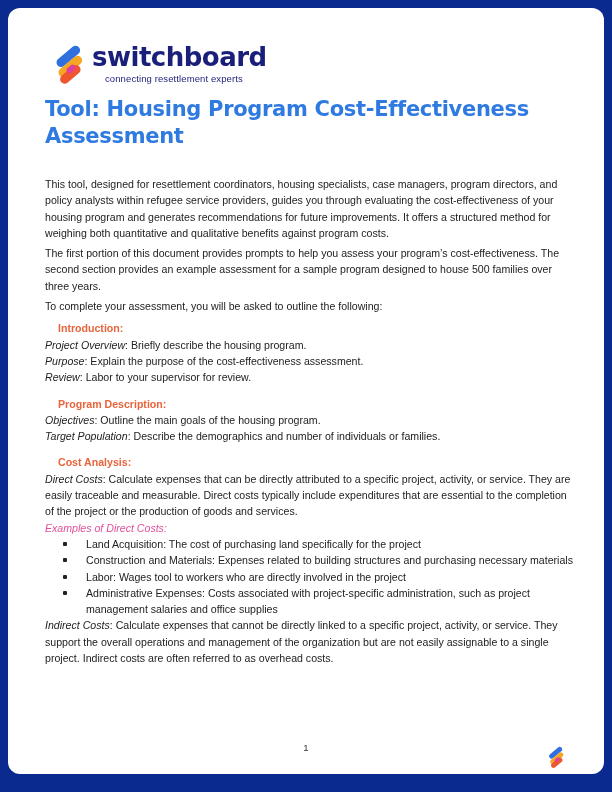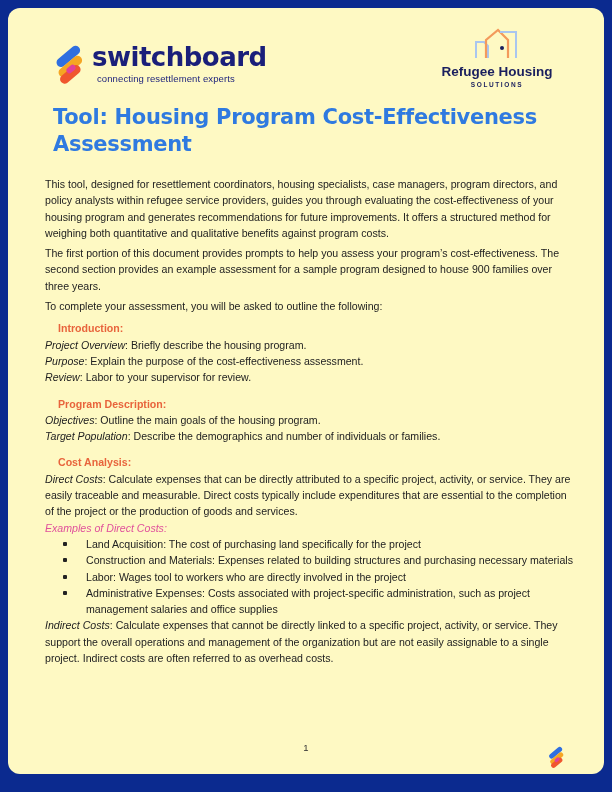--- a/index.html
+++ b/index.html
@@ -5,33 +5,33 @@
   html, body { margin: 0; padding: 0; }
   body {
     width: 612px; height: 792px; overflow: hidden;
     background: #0b2a8f;
     font-family: "Liberation Sans", "DejaVu Sans", sans-serif;
     color: #1e1e1e;
   }
   .page {
     position: absolute; left: 8px; top: 8px;
     width: 596px; height: 766px;
-    background: #fef9c3;
+    background: #ffffff;
     border-radius: 12px;
   }
   .header { position: absolute; left: 0; top: 0; width: 596px; height: 90px; }
   .sb-logo { position: absolute; left: 44px; top: 34px; width: 200px; height: 50px; }
   .sb-mark { position: absolute; left: 0; top: 2px; width: 34px; height: 40px; }
   .sb-word {
     position: absolute; left: 40px; top: 0px;
     font-size: 26px; font-weight: bold; color: #1a1f7a; letter-spacing: -0.5px;
     font-family: "DejaVu Sans", sans-serif;
   }
   .sb-tag {
-    position: absolute; left: 45px; top: 31px;
+    position: absolute; left: 53px; top: 31px;
     font-size: 9.5px; color: #1a1f7a; letter-spacing: 0.1px; white-space: nowrap;
   }
   .rh-logo { position: absolute; left: 424px; top: 18px; width: 130px; height: 70px; text-align: center; }
   .rh-mark { position: absolute; left: 40px; top: 0; width: 50px; height: 34px; }
   .rh-name {
     position: absolute; left: 0; top: 38px; width: 130px;
     font-size: 13.5px; font-weight: bold; color: #1a1f5e; white-space: nowrap;
   }
   .rh-sub {
     position: absolute; left: 0; top: 55px; width: 130px;
@@ -74,37 +74,27 @@
       <svg class="sb-mark" viewBox="0 0 34 40">
         <rect x="2" y="8" width="28" height="9" rx="4.5" transform="rotate(-40 16 12)" fill="#2f6fe0"></rect>
         <rect x="4" y="18" width="28" height="9" rx="4.5" transform="rotate(-40 18 22)" fill="#f5a623"></rect>
         <rect x="6" y="26" width="24" height="9" rx="4.5" transform="rotate(-40 18 30)" fill="#f0562e"></rect>
         <rect x="14" y="22" width="10" height="6" rx="3" transform="rotate(-40 19 25)" fill="#e0409b"></rect>
       </svg>
       <div class="sb-word">switchboard</div>
       <div class="sb-tag">connecting resettlement experts</div>
     </div>
 
-    <div class="rh-logo">
-      <svg class="rh-mark" viewBox="0 0 50 34">
-        <path d="M4 32 V16 H12 L16 20 V32" fill="none" stroke="#a9c6ef" stroke-width="2"></path>
-        <path d="M14 32 V14 L26 4 L36 14 V32" fill="none" stroke="#f39a5b" stroke-width="2.2"></path>
-        <path d="M28 6 H44 V32" fill="none" stroke="#a9c6ef" stroke-width="2"></path>
-        <circle cx="30" cy="22" r="2" fill="#1a1f5e"></circle>
-      </svg>
-      <div class="rh-name">Refugee Housing</div>
-      <div class="rh-sub">SOLUTIONS</div>
-    </div>
   </div>
 
-  <h1 class="title" style="margin:8px;">Tool: Housing Program Cost-Effectiveness Assessment</h1>
+  <h1 class="title" style="margin:0;">Tool: Housing Program Cost-Effectiveness Assessment</h1>
 
   <div class="content">
     <p>This tool, designed for resettlement coordinators, housing specialists, case managers, program directors, and policy analysts within refugee service providers, guides you through evaluating the cost-effectiveness of your housing program and generates recommendations for future improvements. It offers a structured method for weighing both quantitative and qualitative benefits against program costs.</p>
-    <p>The first portion of this document provides prompts to help you assess your program’s cost-effectiveness. The second section provides an example assessment for a sample program designed to house 900 families over three years.</p>
+    <p>The first portion of this document provides prompts to help you assess your program’s cost-effectiveness. The second section provides an example assessment for a sample program designed to house 500 families over three years.</p>
     <p>To complete your assessment, you will be asked to outline the following:</p>
 
     <div class="sec-head first">Introduction:</div>
     <div>
       <span class="line"><em class="term">Project Overview</em><span>: Briefly describe the housing program.</span></span>
       <span class="line"><em class="term">Purpose</em><span>: Explain the purpose of the cost-effectiveness assessment.</span></span>
       <span class="line"><em class="term">Review</em><span>: Labor to your supervisor for review.</span></span>
     </div>
 
     <div class="sec-head">Program Description:</div>

